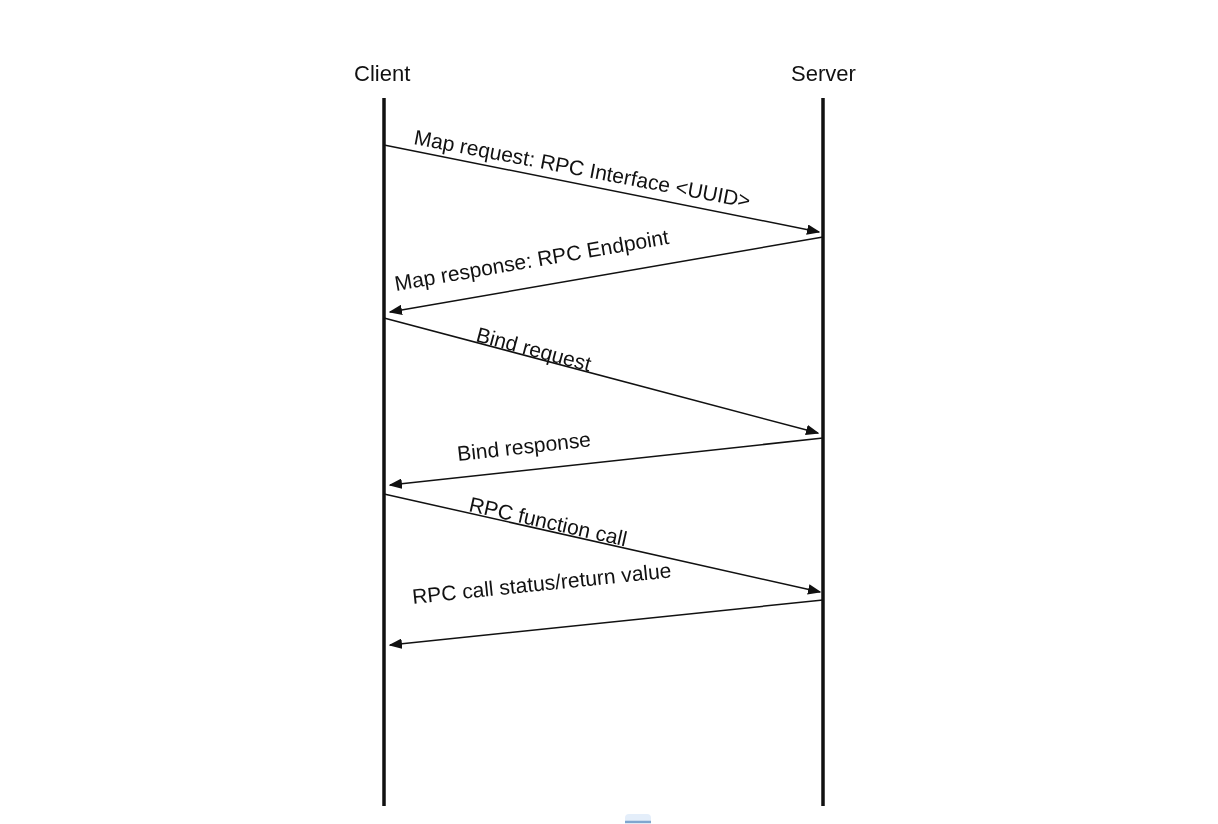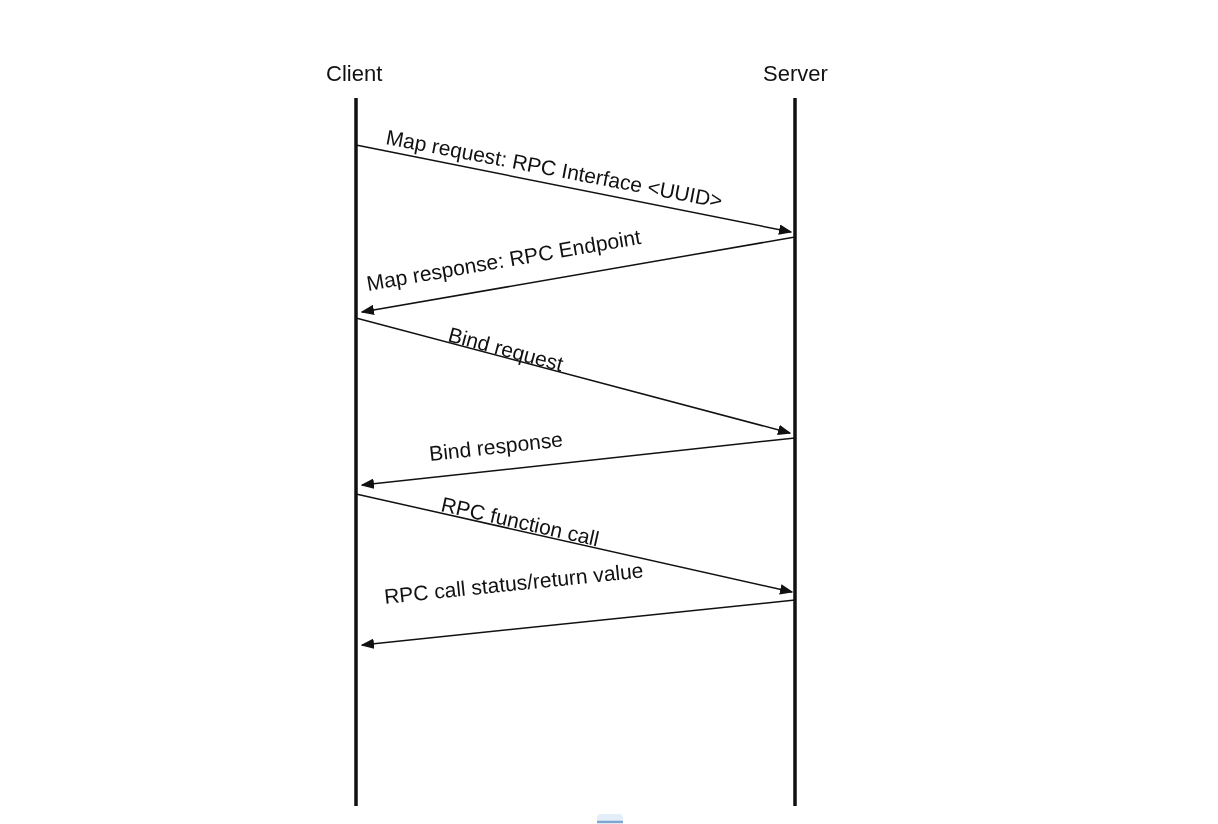--- a/index.html
+++ b/index.html
@@ -9,20 +9,21 @@
     width: 1218px;
     height: 824px;
     overflow: hidden;
     font-family: "Liberation Sans", sans-serif;
   }
   .stage {
     position: relative;
     width: 1102px;
     height: 824px;
     background: #ffffff;
+    margin-left: 28px;
   }
   svg text {
     font-family: "Liberation Sans", sans-serif;
     fill: #111111;
   }
   .actor-label {
     font-size: 22px;
   }
   .message-label {
     font-size: 21px;

